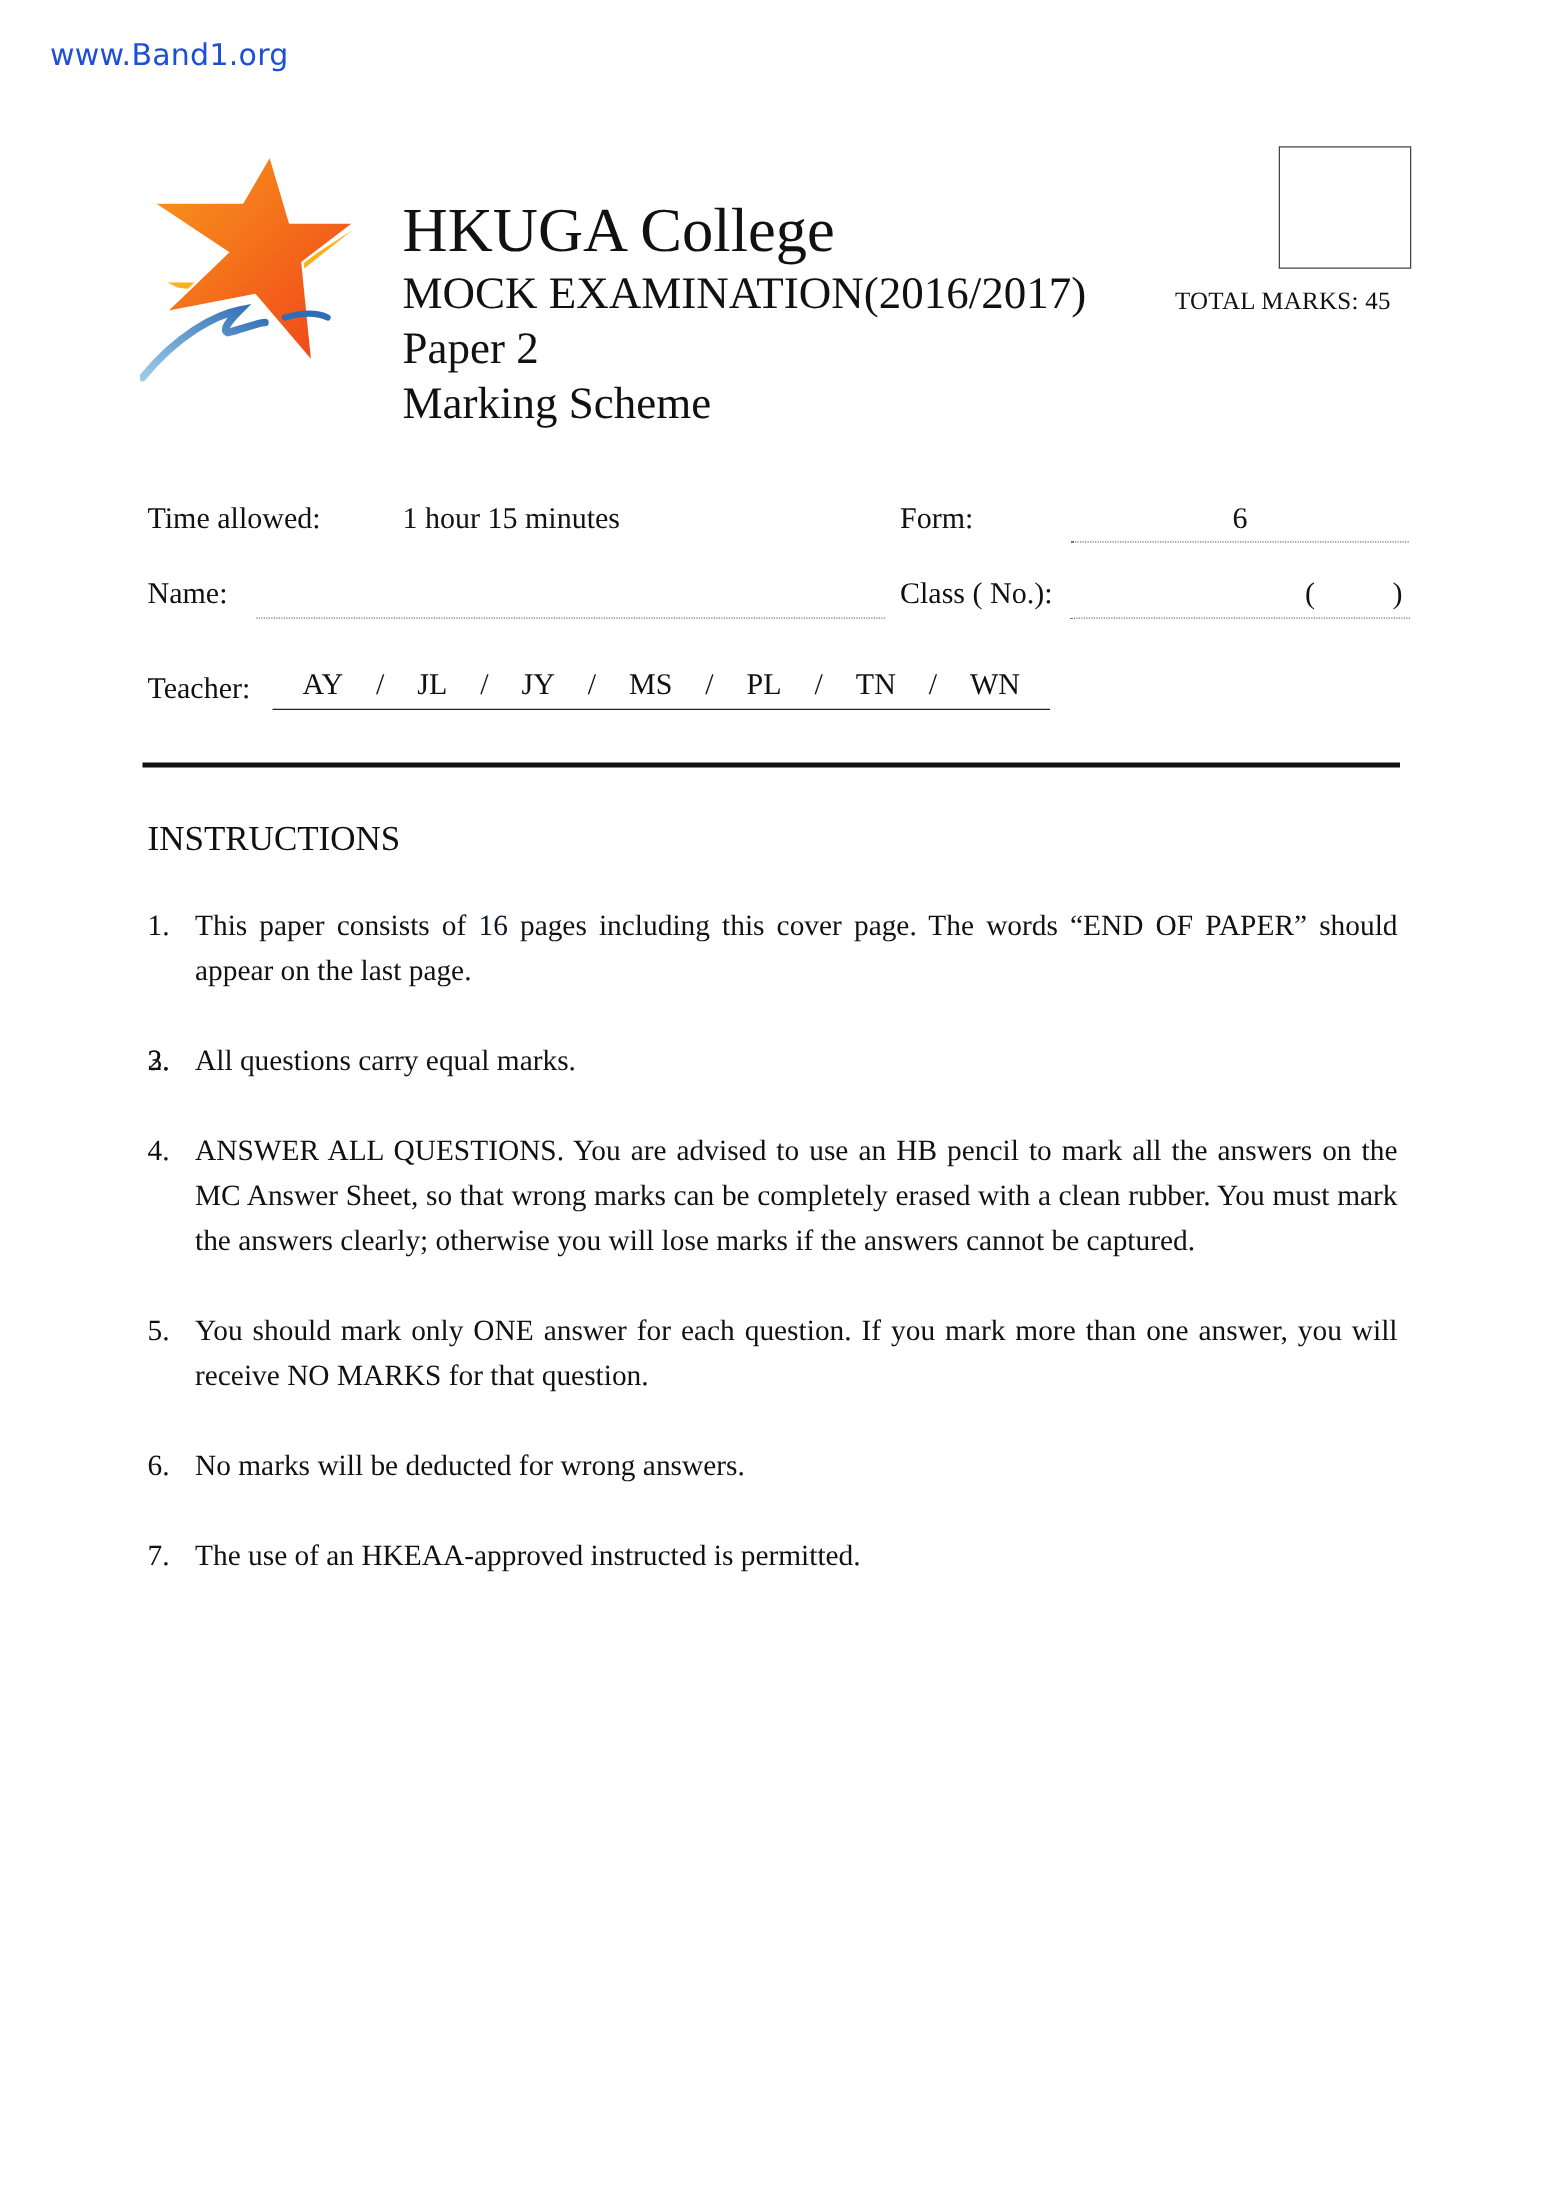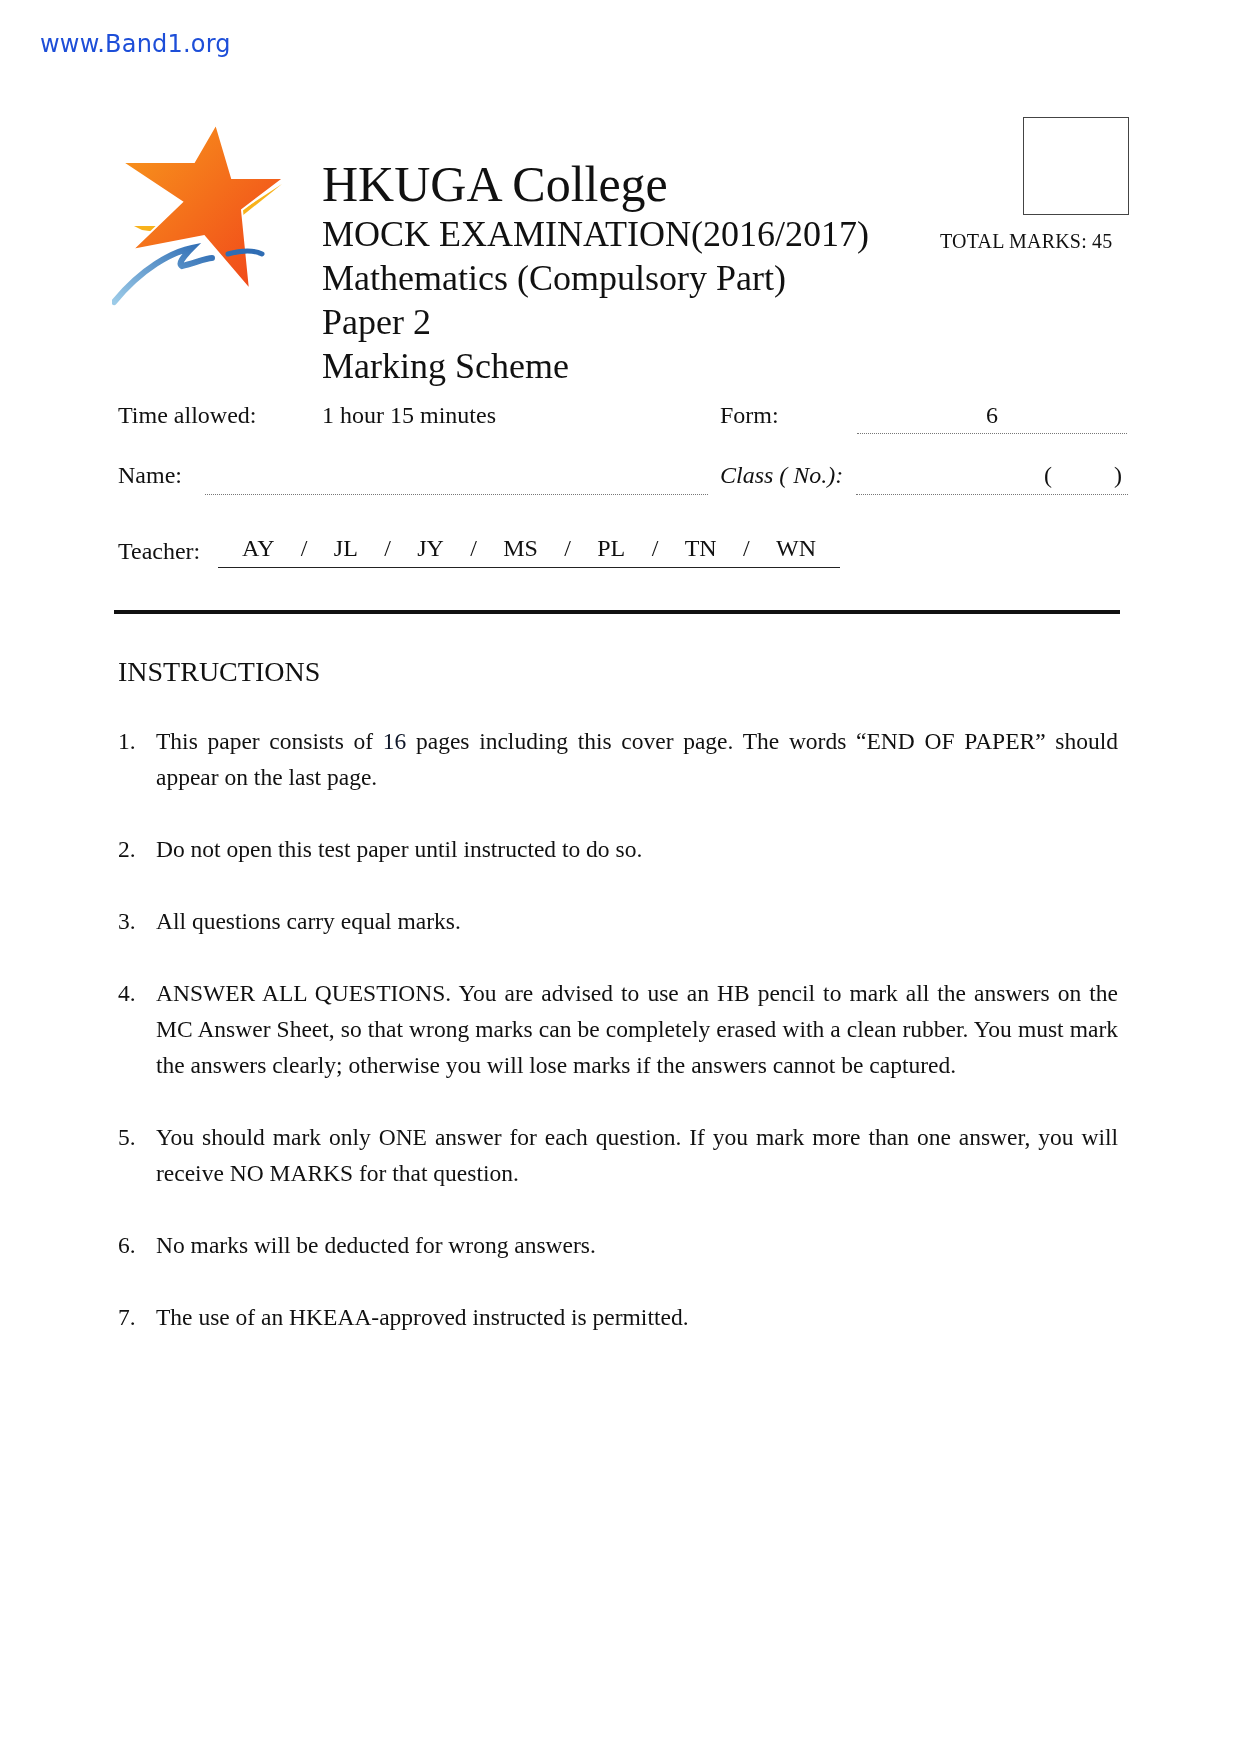--- a/index.html
+++ b/index.html
@@ -56,21 +56,20 @@
   <polygon points="170,66 130,98 130,92" fill="#f8b21b"></polygon>
   <polygon points="22,108 60,108 88,120 30,112" fill="#f8b21b"></polygon>
   <polygon points="104,6 120,60 172,60 130,92 138,172 92,118 20,132 70,84 10,44 82,44" fill="url(#sg)" stroke="#fff" stroke-width="2"></polygon>
   <path d="M2,184 C30,150 60,134 80,130 C70,140 66,146 70,148 C80,146 94,140 100,140" fill="none" stroke="url(#bg)" stroke-width="6" stroke-linecap="round"></path>
   <path d="M116,136 C130,132 142,132 150,136" fill="none" stroke="#2f6db4" stroke-width="5" stroke-linecap="round"></path>
 </svg>
 
 <div class="abs title-block">
   <div class="t1">HKUGA College</div>
   <div class="t2">MOCK EXAMINATION(2016/2017)</div>
-  <div class="t2">Mathematics (Compulsory Part)</div>
   <div class="t2">Paper 2</div>
   <div class="t2">Marking Scheme</div>
 </div>
 
 <div class="abs score-box"></div>
 <div class="abs total-marks">TOTAL MARKS: 45</div>
 
 <div class="abs row-text" style="left:118px; top:402px;">Time allowed:</div>
 <div class="abs row-text" style="left:322px; top:402px;">1 hour 15 minutes</div>
 
@@ -79,21 +78,21 @@
   <div class="row-text" style="position:absolute; left:0; right:0; top:2px; text-align:center;">6</div>
   <div class="dotline" style="position:absolute; left:0; right:0; bottom:0;"></div>
 </div>
 
 <div class="abs row-text" style="left:118px; top:462px;">Name:</div>
 <div class="abs" style="left:205px; top:460px; width:503px; height:35px;">
   <div class="row-text" style="position:absolute; left:10px; top:2px;"></div>
   <div class="dotline" style="position:absolute; left:0; right:0; bottom:0;"></div>
 </div>
 
-<div class="abs row-text" style="left:720px; top:462px;font-style:italic;">Class ( No.):</div>
+<div class="abs row-text" style="left:720px; top:462px;">Class ( No.):</div>
 <div class="abs" style="left:856px; top:460px; width:272px; height:35px;">
   <span class="row-text" style="position:absolute; left:188px; top:2px;">(</span>
   <span class="row-text" style="position:absolute; left:258px; top:2px;">)</span>
   <div class="dotline" style="position:absolute; left:0; right:0; bottom:0;"></div>
 </div>
 
 <div class="abs row-text" style="left:118px; top:538px;">Teacher:</div>
 <div class="abs teacher-line">
   <span>AY</span>
   <span>/</span>
@@ -114,21 +113,20 @@
 
 <div class="abs instr-head">INSTRUCTIONS</div>
 
 <div class="abs instr-list">
   <div class="instr-item" style="margin-bottom:36px;">
     <span class="instr-num">1.</span>
     <span>This paper consists of </span><span class="red">16</span><span> pages including this cover page. The words “</span><b>END OF PAPER</b><span>” should appear on the last page.</span>
   </div>
   <div class="instr-item" style="margin-bottom:36px;">
     <span class="instr-num">2.</span>
-    <span>Do not open this test paper until instructed to do so.</span>
   </div>
   <div class="instr-item" style="margin-bottom:36px;">
     <span class="instr-num">3.</span>
     <span>All questions carry equal marks.</span>
   </div>
   <div class="instr-item" style="margin-bottom:36px;">
     <span class="instr-num">4.</span>
     <b>ANSWER ALL QUESTIONS</b><span>. You are advised to use an HB pencil to mark all the answers on the MC Answer Sheet, so that wrong marks can be completely erased with a clean rubber. You must mark the answers clearly; otherwise you will lose marks if the answers cannot be captured.</span>
   </div>
   <div class="instr-item" style="margin-bottom:36px;">

